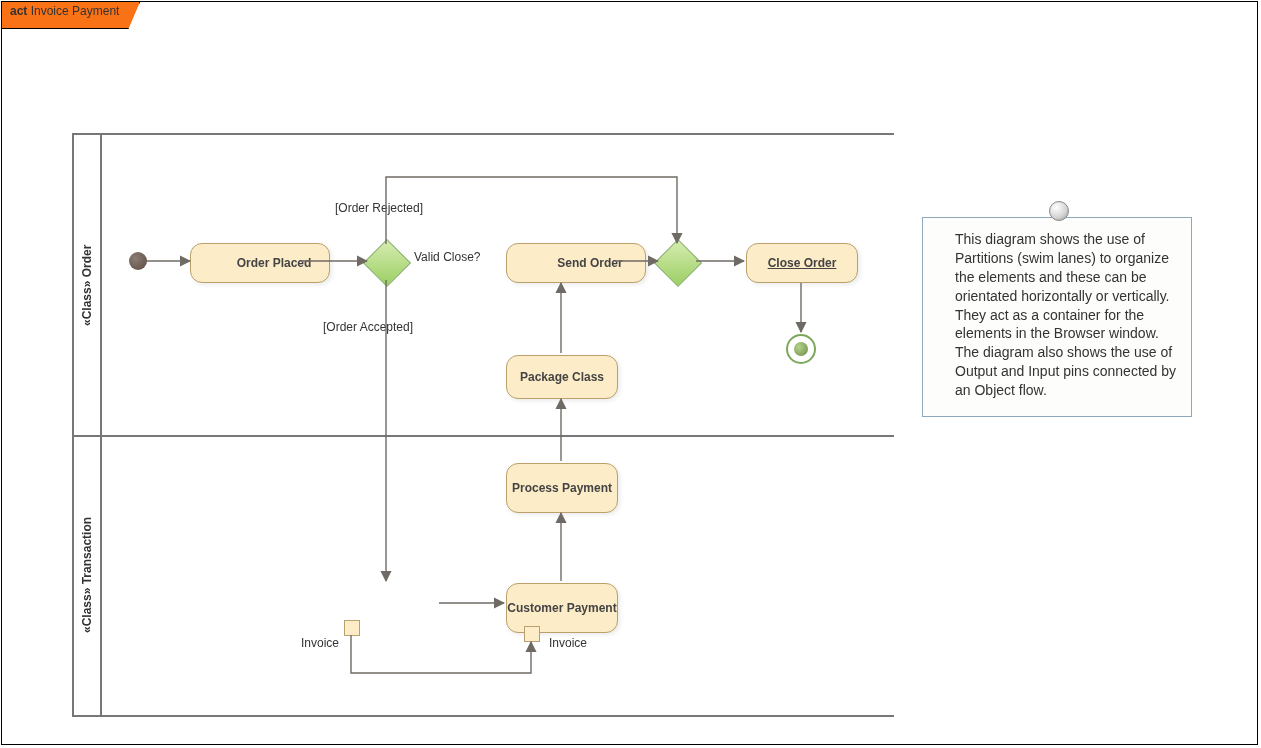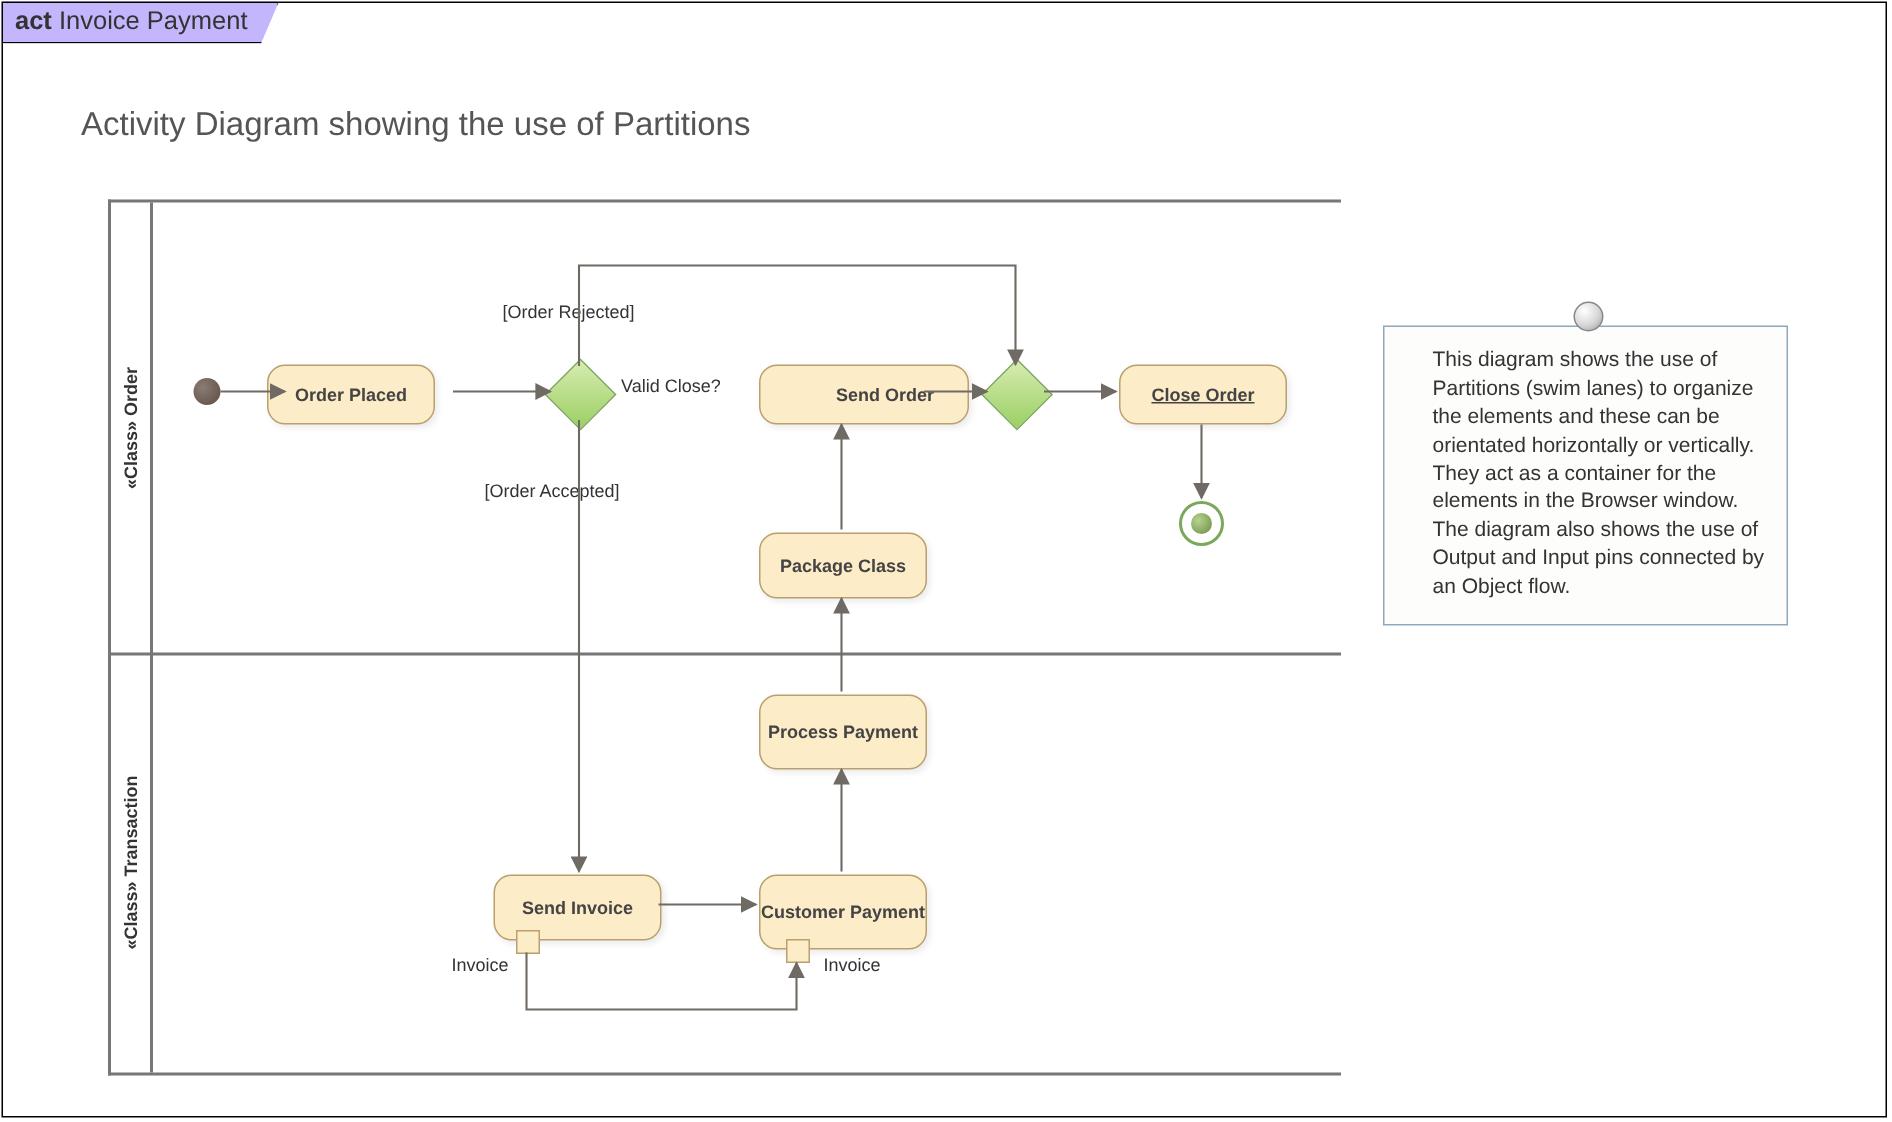--- a/index.html
+++ b/index.html
@@ -14,24 +14,24 @@
     height: 744px;
     border: 1px solid #000;
     margin: 1px;
     box-sizing: border-box;
   }
   .tab {
     position: absolute;
     left: -1px;
     top: -1px;
     height: 22px;
-    background: #c4b5fd;
+    background: #f97316;
     border: 1px solid #000;
     border-bottom: 1px solid #000;
-    font-size: 17px;
+    font-size: 12px;
     padding: 2px 20px 2px 8px;
     clip-path: polygon(0 0, 100% 0, calc(100% - 12px) 100%, 0 100%);
   }
   .tab b { font-weight: bold; }
   .title {
     position: absolute;
     left: 52px;
     top: 68px;
     font-size: 22px;
     color: #555;
@@ -158,32 +158,31 @@
 </head>
 <body>
 
 <div class="frame">
 
   <div class="tab">
     <b>act</b>
     <span>Invoice Payment</span>
   </div>
 
-  <div class="title">Activity Diagram showing the use of Partitions</div>
 
   <div class="swim">
     <div class="vline"></div>
     <div class="hline"></div>
 
     <div class="lane-label" style="top:0;height:300px;">«Class» Order</div>
     <div class="lane-label" style="top:300px;height:280px;">«Class» Transaction</div>
 
     <div class="start" style="left:55px; top:117px;"></div>
 
-    <div class="node" style="left:104px; top:108px; width:110px; height:38px;">Order Placed</div>
+    <div class="node" style="left:116px; top:108px; width:110px; height:38px;padding-left:28px;">Order Placed</div>
 
     <div class="diamond" style="left:296px; top:111px;"></div>
     <div class="dlabel" style="left:340px; top:116px; line-height:1.15;">
       <span>Valid Close?</span>
     </div>
 
     <div class="guard" style="left:249px; top:66px;padding-left:12px;">[Order Rejected]</div>
     <div class="guard" style="left:249px; top:185px;">[Order Accepted]</div>
 
     <div class="node" style="left:432px; top:108px; width:110px; height:38px;padding-left:28px;">Send Order</div>
@@ -193,21 +192,20 @@
     <div class="node" style="left:672px; top:108px; width:110px; height:38px;text-decoration:underline;">Close Order</div>
 
     <div class="final-outer" style="left:712px; top:199px;">
       <div class="final-inner"></div>
     </div>
 
     <div class="node" style="left:432px; top:220px; width:110px; height:42px;">Package Class</div>
 
     <div class="node" style="left:432px; top:328px; width:110px; height:48px;">Process Payment</div>
 
-    <div class="node" style="left:255px; top:448px; width:110px; height:42px;">Send Invoice</div>
 
     <div class="pin" style="left:270px; top:485px;"></div>
     <div class="pinlabel" style="left:227px; top:501px;">Invoice</div>
 
     <div class="node" style="left:432px; top:448px; width:110px; height:48px;">Customer Payment</div>
 
     <div class="pin" style="left:450px; top:491px;"></div>
     <div class="pinlabel" style="left:475px; top:501px;">Invoice</div>
 
     <svg class="edges" width="820" height="580">

